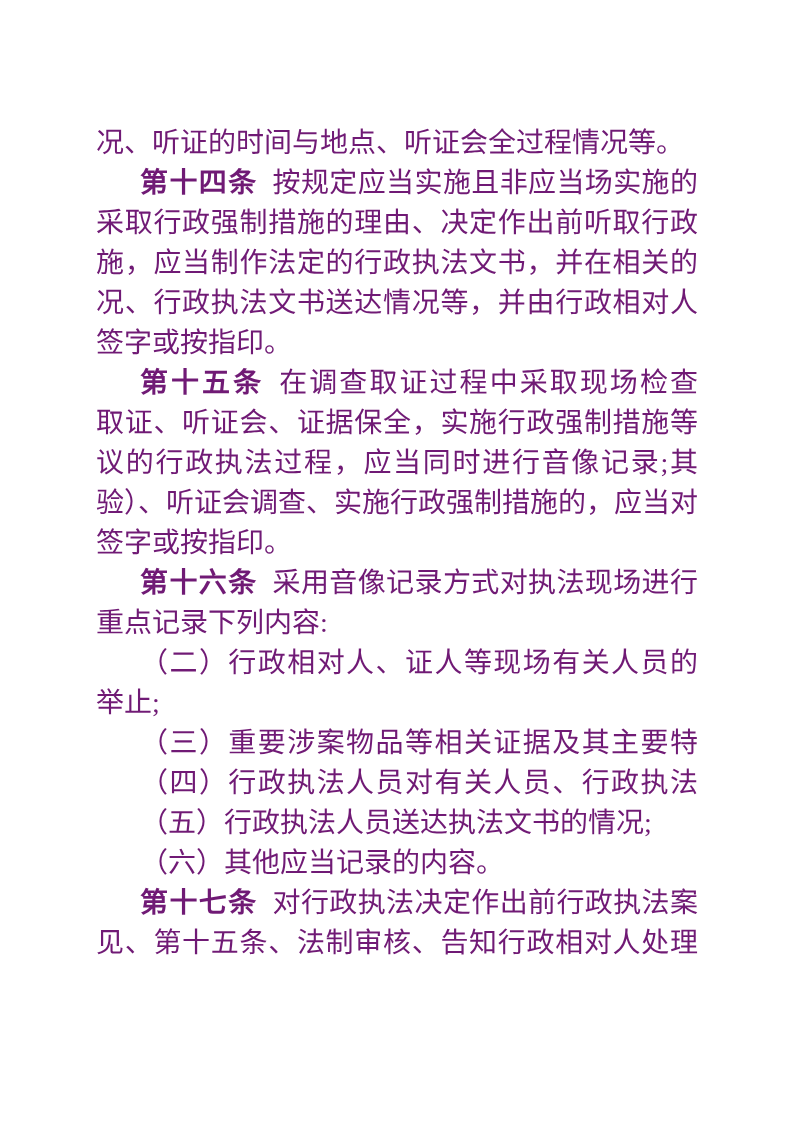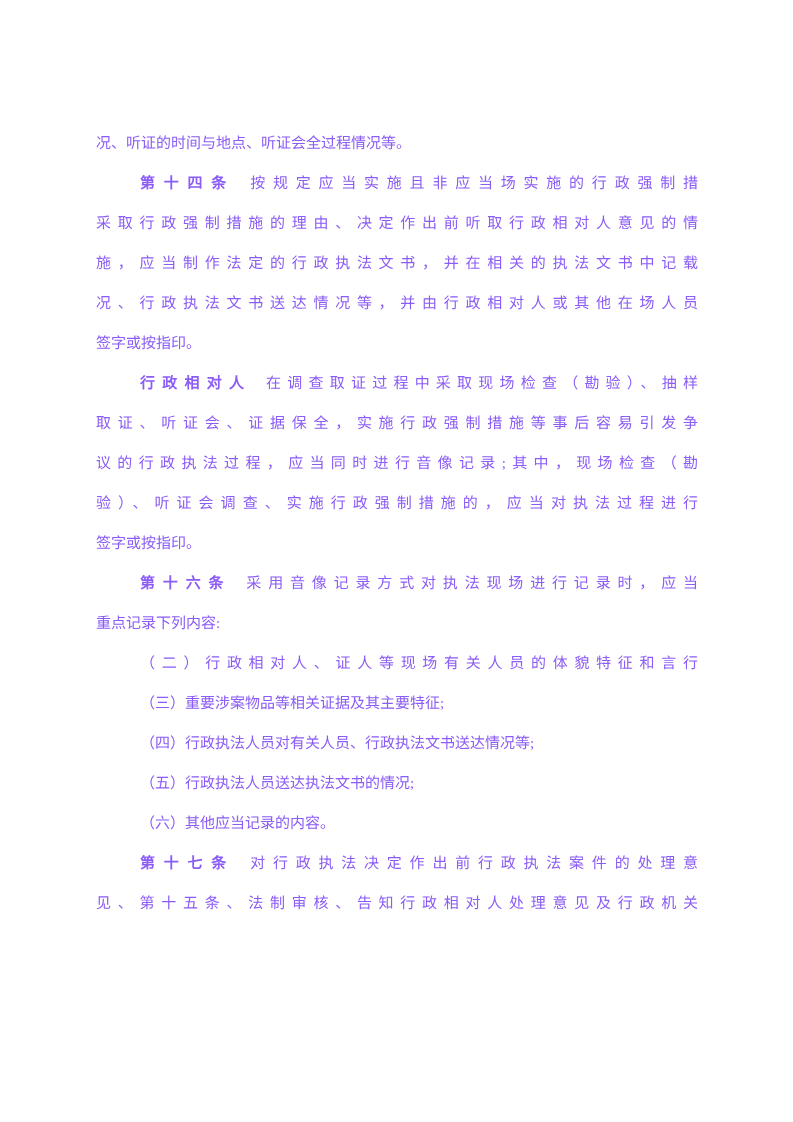--- a/index.html
+++ b/index.html
@@ -19,24 +19,24 @@
     background: #ffffff;
   }
   .text-block {
     position: absolute;
     left: 96px;
     top: 123px;
     width: 602px;
   }
   .line {
     font-family: "Liberation Serif", "DejaVu Serif", serif;
-    font-size: 15px;
+    font-size: 28px;
     line-height: 40px;
     height: 40px;
-    color: #8b5cf6;
+    color: #701a75;
     text-align: justify;
     text-align-last: left;
     overflow: hidden;
   }
   .line.fill {
     text-align-last: justify;
   }
   .line.ind2 {
     text-indent: 44px;
   }
@@ -54,30 +54,31 @@
   <div class="text-block">
 
     <div class="line"><span>况、听证的时间与地点、听证会全过程情况等。</span></div>
 
     <div class="line ind2 fill"><span class="article-label">第十四条</span><span>按规定应当实施且非应当场实施的行政强制措</span></div>
     <div class="line fill"><span>采取行政强制措施的理由、决定作出前听取行政相对人意见的情</span></div>
     <div class="line fill"><span>施，应当制作法定的行政执法文书，并在相关的执法文书中记载</span></div>
     <div class="line fill"><span>况、行政执法文书送达情况等，并由行政相对人或其他在场人员</span></div>
     <div class="line"><span>签字或按指印。</span></div>
 
-    <div class="line ind2 fill"><span class="article-label">行政相对人</span><span>在调查取证过程中采取现场检查（勘验）、抽样</span></div>
+    <div class="line ind2 fill"><span class="article-label">第十五条</span><span>在调查取证过程中采取现场检查（勘验）、抽样</span></div>
     <div class="line fill"><span>取证、听证会、证据保全，实施行政强制措施等事后容易引发争</span></div>
     <div class="line fill"><span>议的行政执法过程，应当同时进行音像记录;其中，现场检查（勘</span></div>
     <div class="line fill"><span>验）、听证会调查、实施行政强制措施的，应当对执法过程进行</span></div>
     <div class="line"><span>签字或按指印。</span></div>
 
     <div class="line ind2 fill"><span class="article-label">第十六条</span><span>采用音像记录方式对执法现场进行记录时，应当</span></div>
     <div class="line"><span>重点记录下列内容:</span></div>
 
     <div class="line ind2 fill"><span>（二）行政相对人、证人等现场有关人员的体貌特征和言行</span></div>
+    <div class="line"><span>举止;</span></div>
     <div class="line ind2"><span>（三）重要涉案物品等相关证据及其主要特征;</span></div>
     <div class="line ind2"><span>（四）行政执法人员对有关人员、行政执法文书送达情况等;</span></div>
     <div class="line ind2"><span>（五）行政执法人员送达执法文书的情况;</span></div>
     <div class="line ind2"><span>（六）其他应当记录的内容。</span></div>
 
     <div class="line ind2 fill"><span class="article-label">第十七条</span><span>对行政执法决定作出前行政执法案件的处理意</span></div>
     <div class="line fill"><span>见、第十五条、法制审核、告知行政相对人处理意见及行政机关</span></div>
 
   </div>
 </div>

